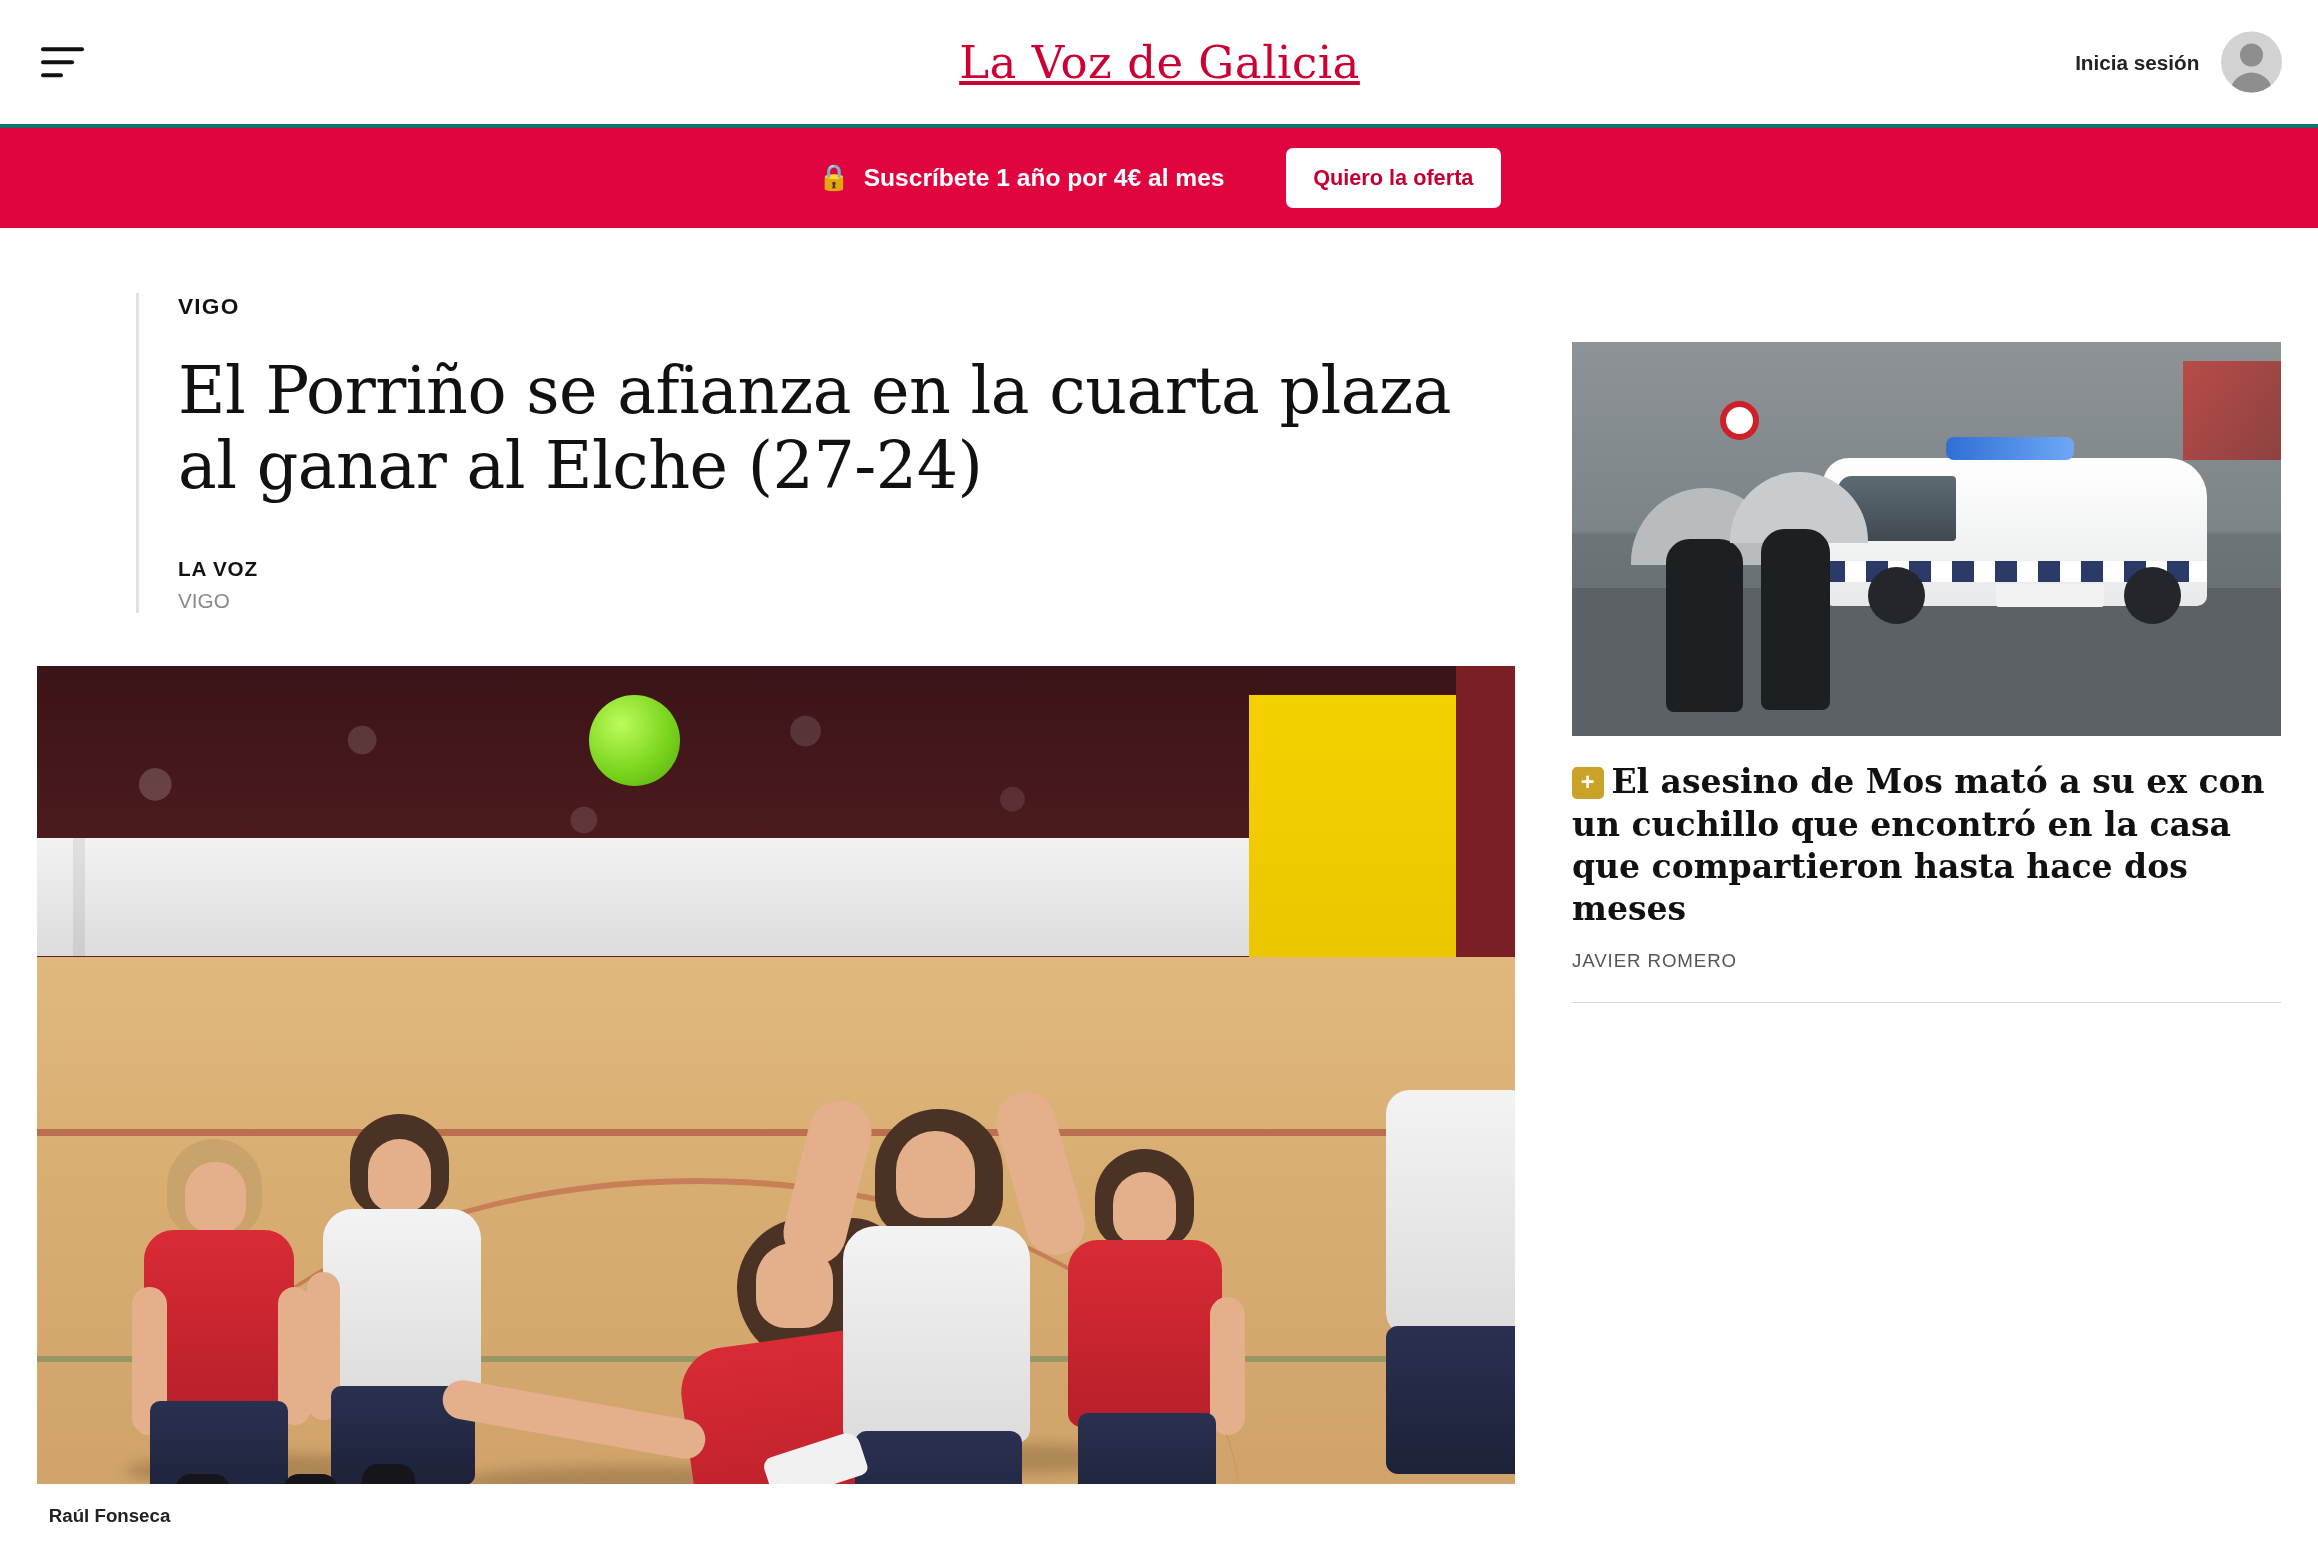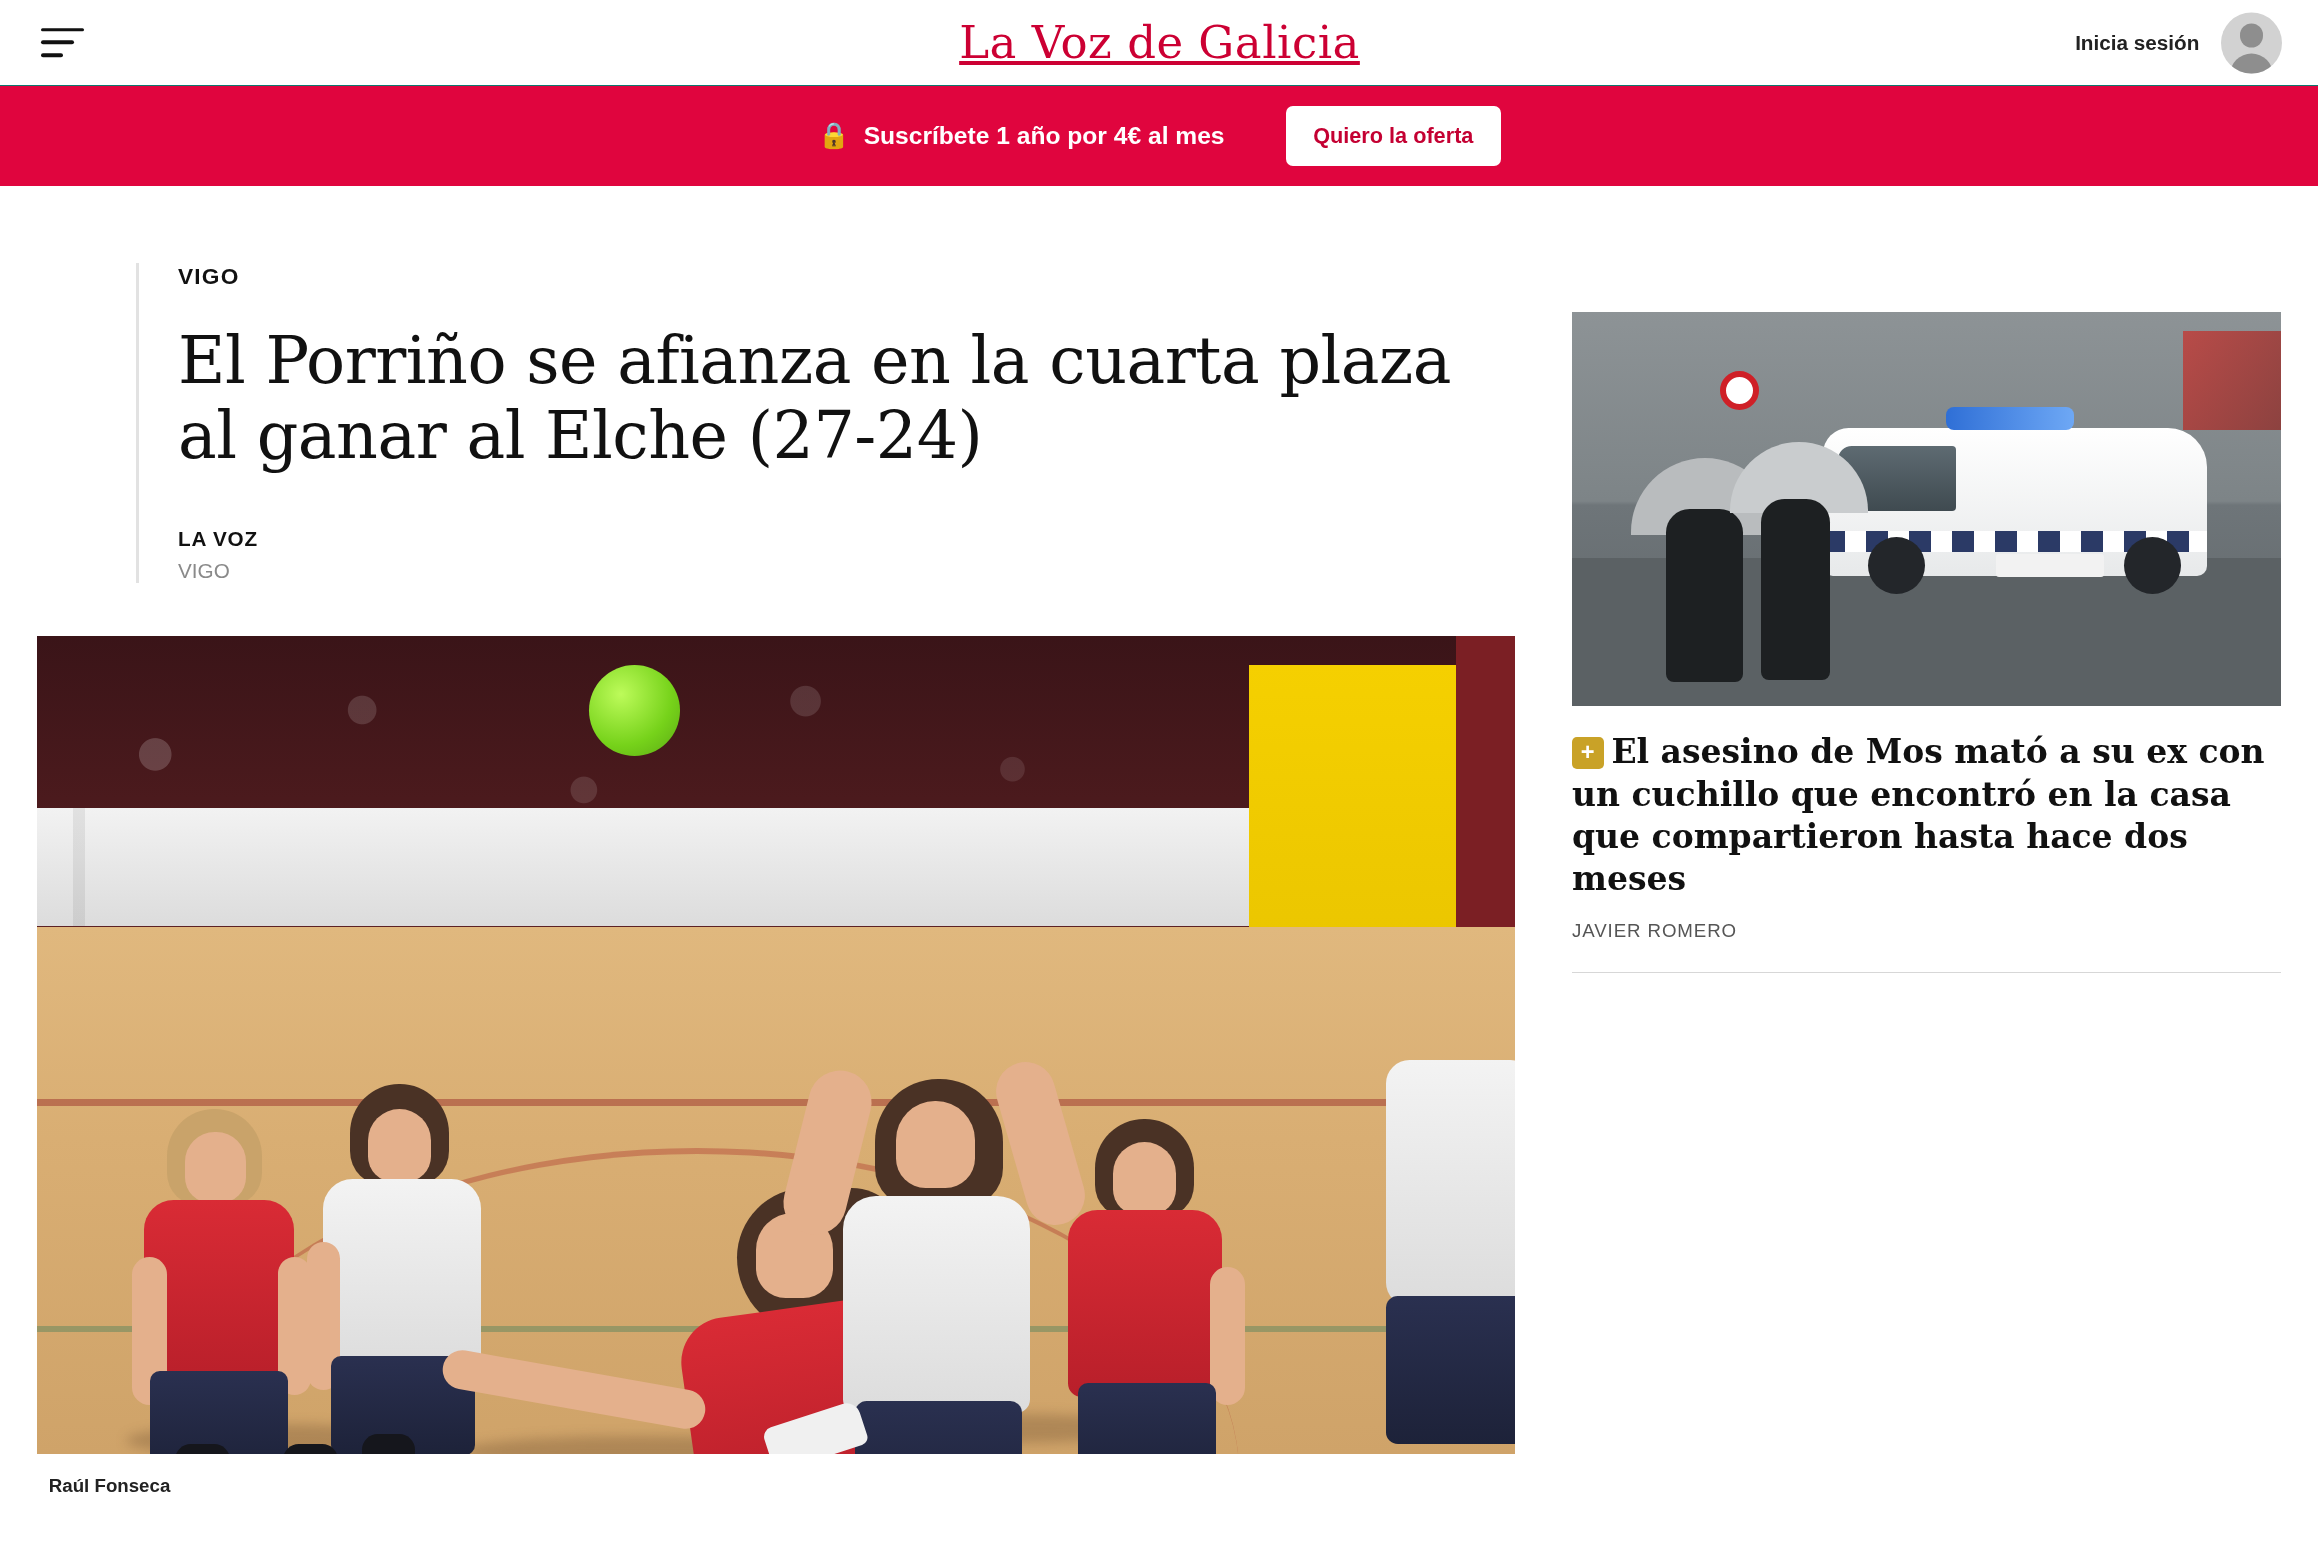--- a/index.html
+++ b/index.html
@@ -7,26 +7,26 @@
     width: 2319px;
     background: #ffffff;
     font-family: "Liberation Sans", sans-serif;
     -webkit-font-smoothing: antialiased;
   }
   body { overflow-x: hidden; }
 
   
   .site-header {
     position: relative;
-    height: 86px;
+    height: 128px;
     background: #ffffff;
     display: flex;
     align-items: center;
     justify-content: center;
-    border-bottom: 1px solid #0f766e;
+    border-bottom: 4px solid #0f766e;
   }
   .hamburger {
     position: absolute;
     left: 41px;
     top: 50%;
     transform: translateY(-50%);
     width: 43px;
     height: 29.6px;
     display: flex;
     flex-direction: column;
@@ -126,21 +126,21 @@
     padding: 16.7px 27.6px;
     cursor: pointer;
     font-family: "Liberation Sans", sans-serif;
     white-space: nowrap;
     margin-left: 28px;
   }
 
   
   .page {
     width: 2218px;
-    padding: 12px 37px;
+    padding: 0 37px;
   }
   .content-wrap {
     display: flex;
     gap: 57px;
     padding-top: 65px;
   }
   .main-col { width: 1478px; flex: 0 0 1478px; }
   .side-col { width: 709px; flex: 0 0 709px; padding-top: 15.8px; }
 
   

